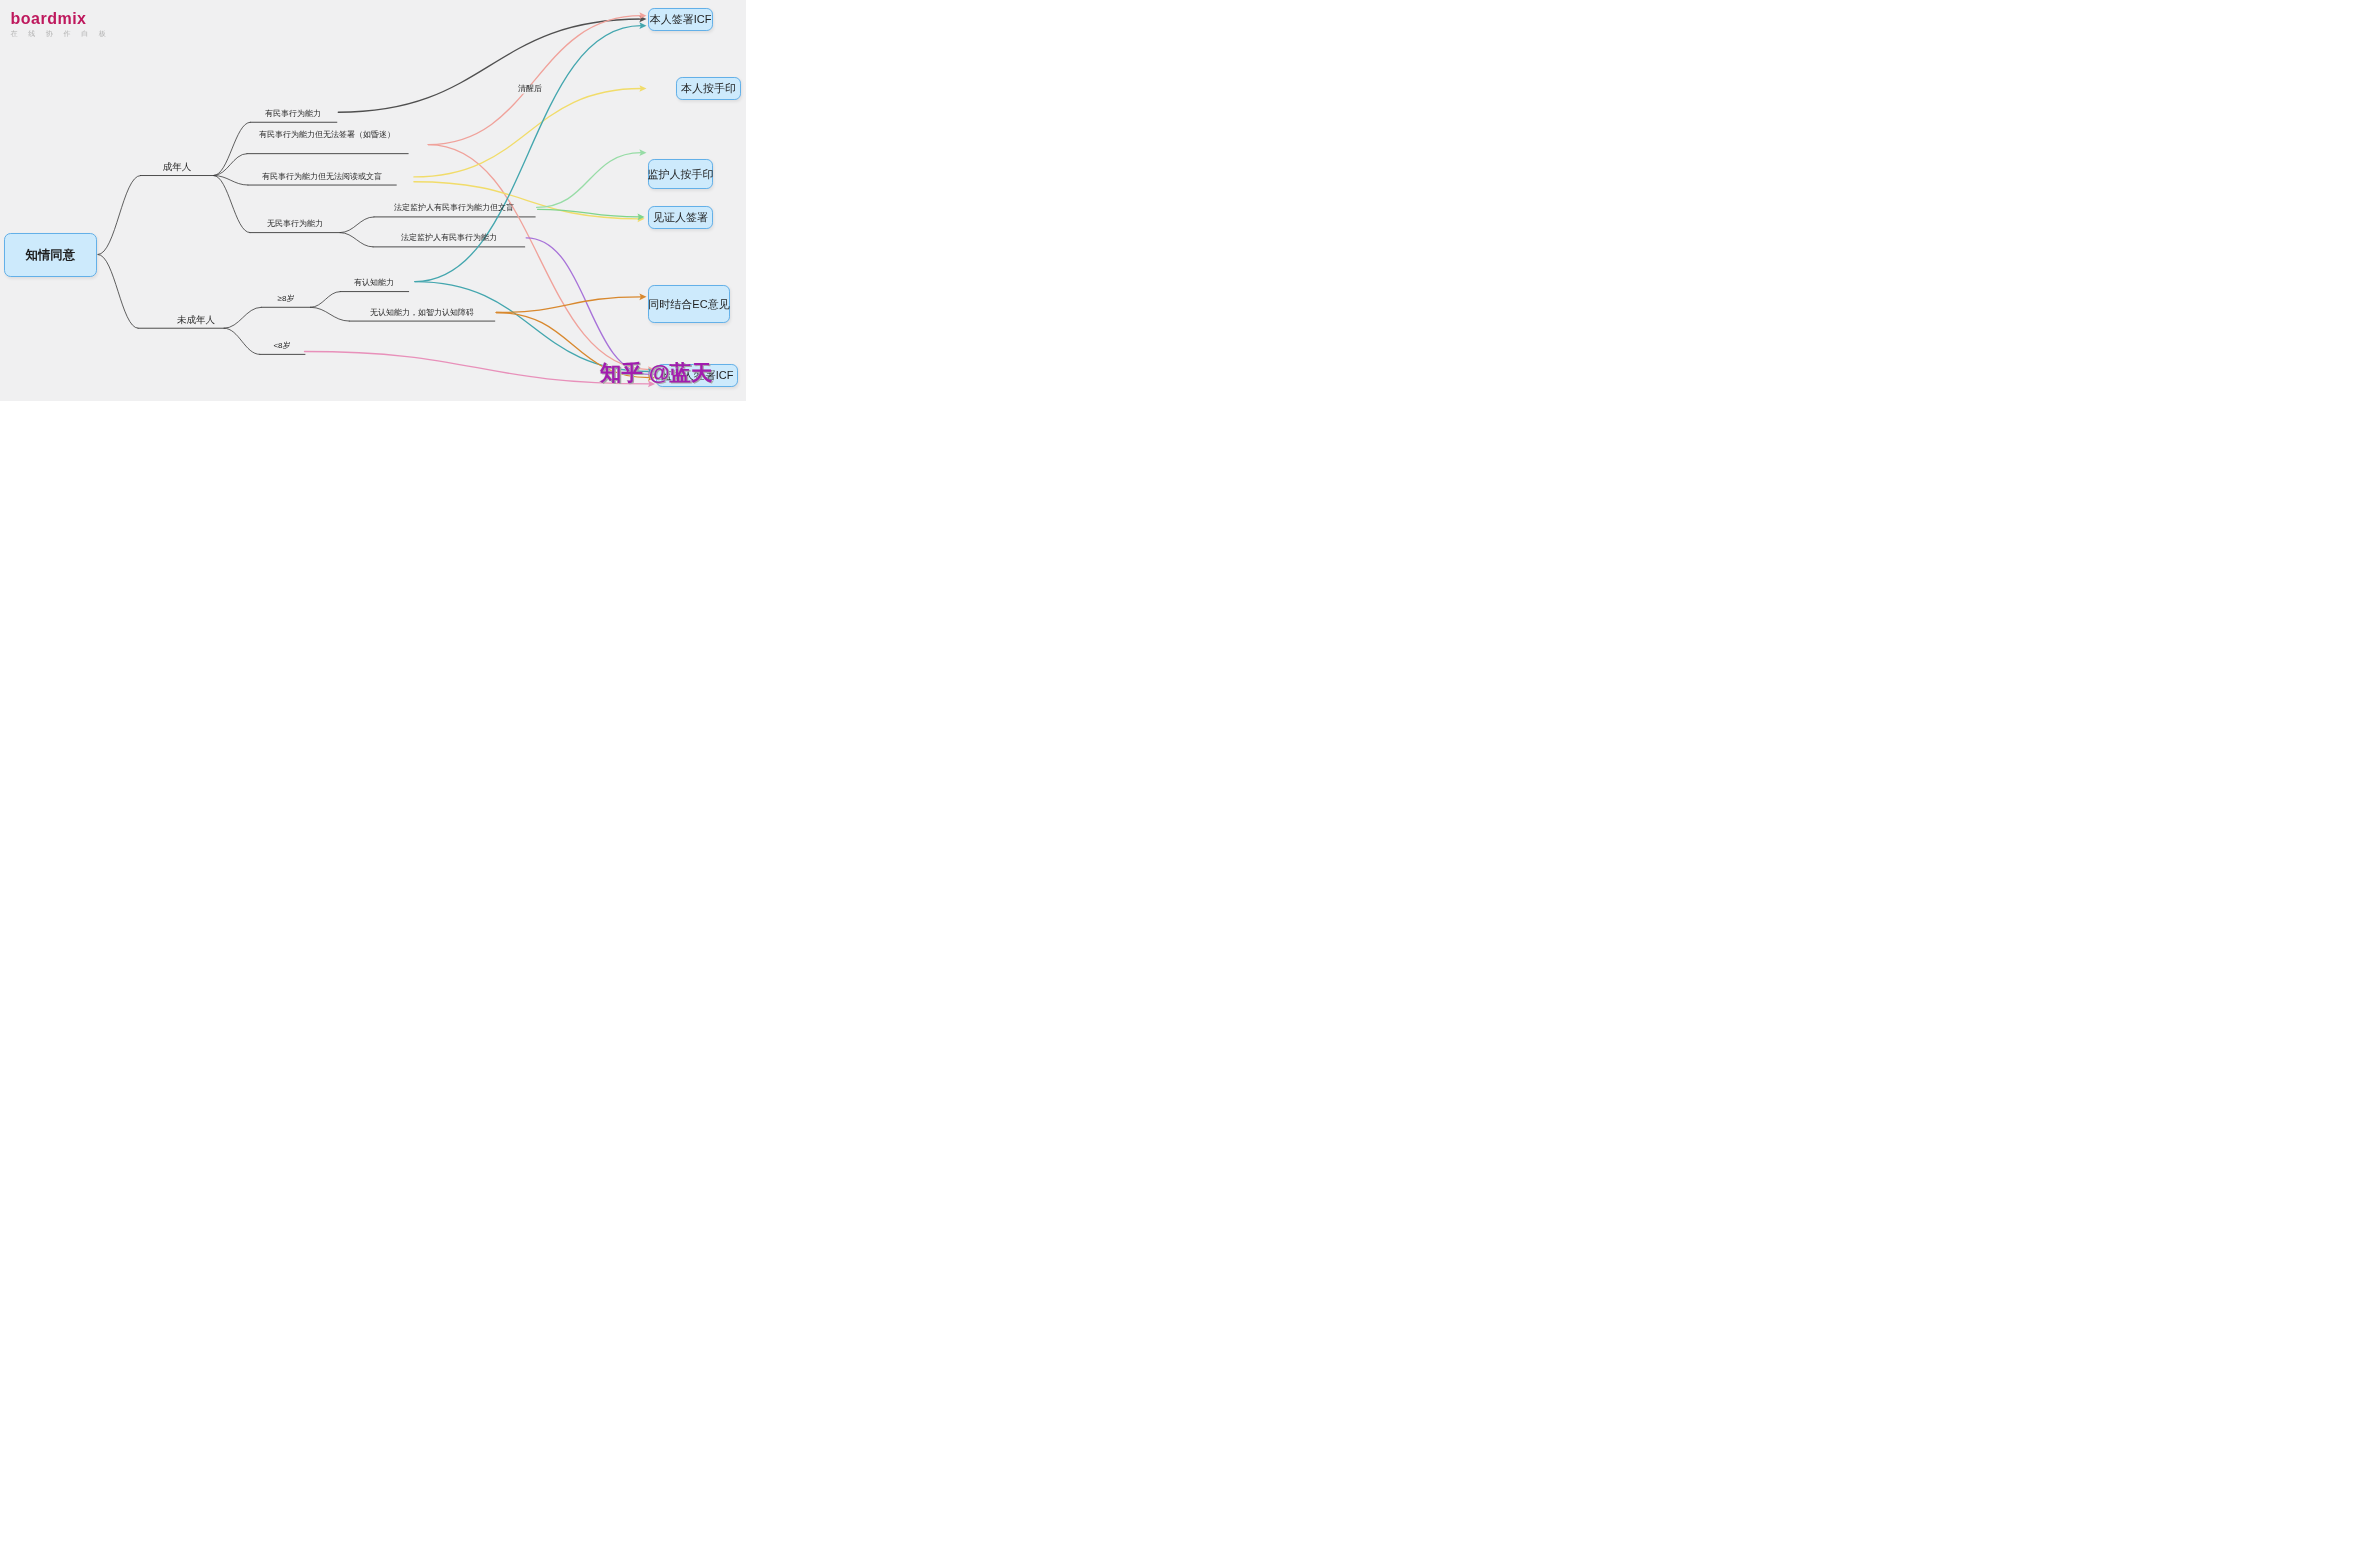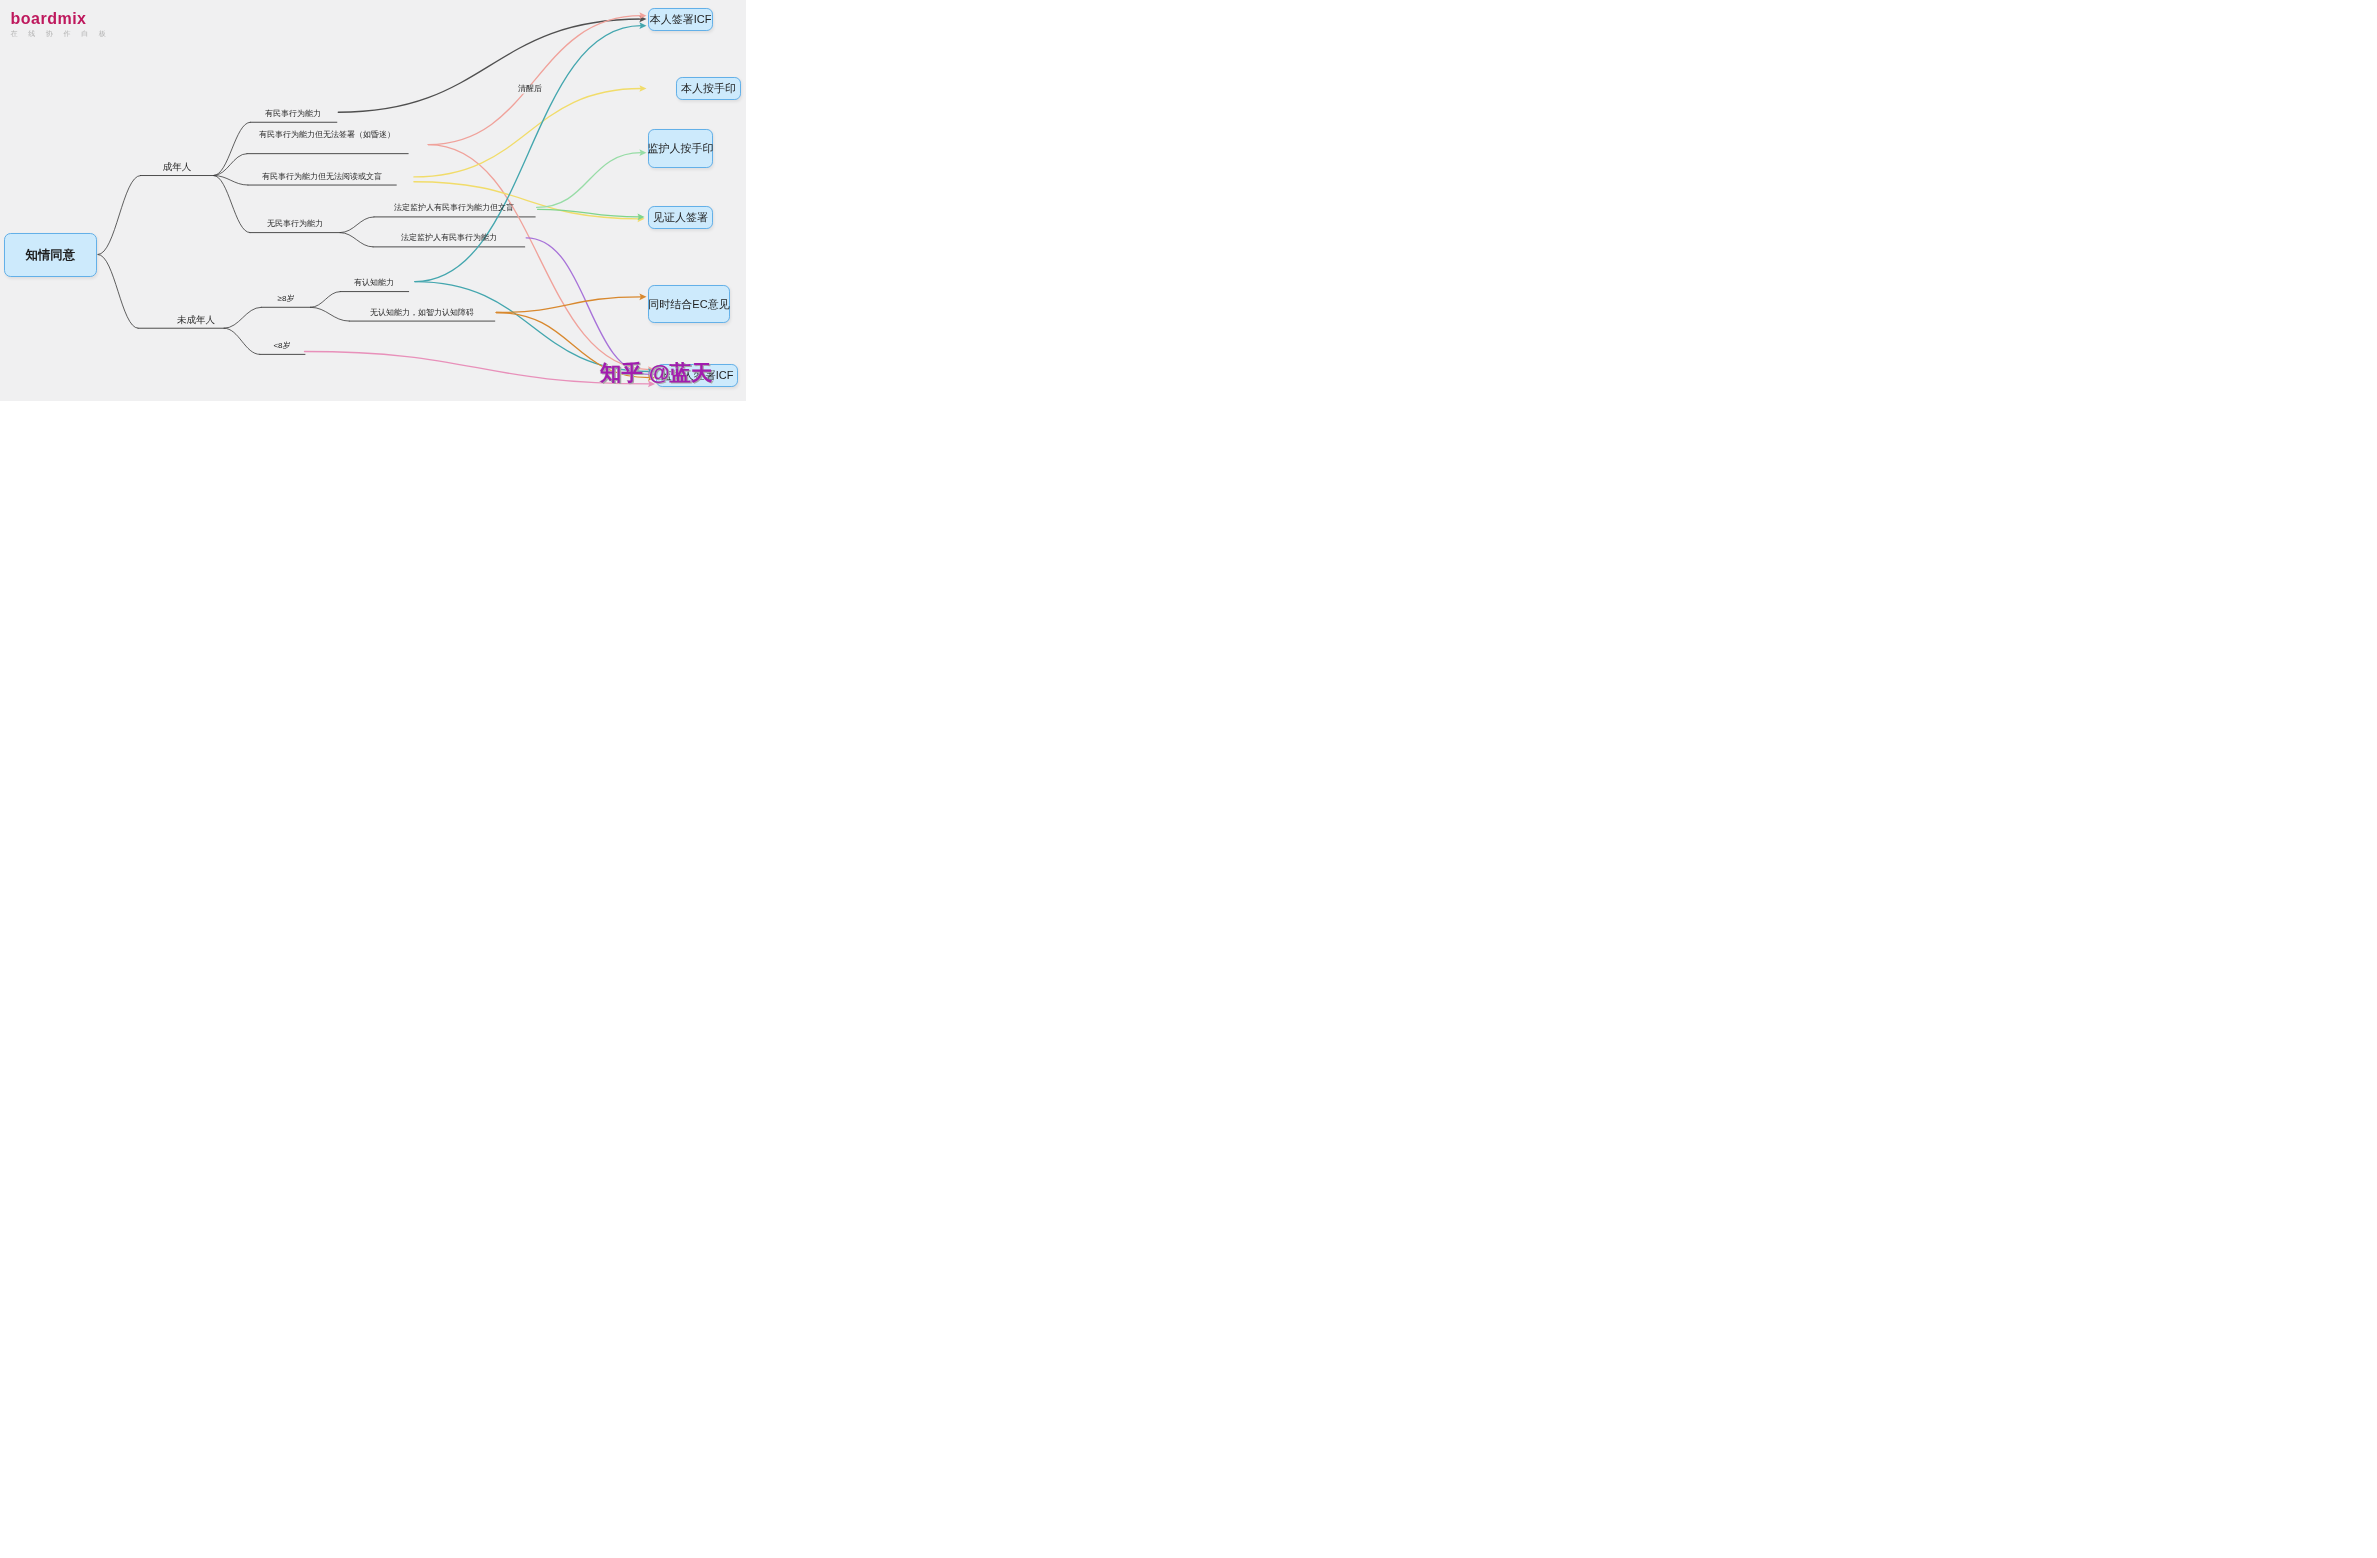--- a/index.html
+++ b/index.html
@@ -83,21 +83,21 @@
 
   <div id="logo">
     <div class="brand">boardmix</div>
     <div class="tagline">在 线 协 作 白 板</div>
   </div>
 
   <div id="nodes">
       <div class="mm-box root" style="left: 3.8px; top: 233px; width: 93px; height: 44px;">知情同意</div>
       <div class="mm-box" style="left: 648px; top: 7.6px; width: 65px; height: 23px;">本人签署ICF</div>
       <div class="mm-box" style="left: 676px; top: 77px; width: 65px; height: 23px;">本人按手印</div>
-      <div class="mm-box" style="left: 648px; top: 129px; width: 65px; height: 39px;">监护人按手印</div>
+      <div class="mm-box" style="left: 648px; top: 159px; width: 65px; height: 30px;">监护人按手印</div>
       <div class="mm-box" style="left: 648px; top: 206px; width: 65px; height: 23px;">见证人签署</div>
       <div class="mm-box" style="left: 648px; top: 285px; width: 82px; height: 38px;">同时结合EC意见</div>
       <div class="mm-box" style="left: 656px; top: 364px; width: 82px; height: 23px;">监护人签署ICF</div>
       <div class="mm-label big" style="left: 177px; top: 172px;">成年人</div>
       <div class="mm-label big" style="left: 196px; top: 325px;">未成年人</div>
       <div class="mm-label" style="left: 293px; top: 119px;">有民事行为能力</div>
       <div class="mm-label" style="left: 327px; top: 140px;">有民事行为能力但无法签署（如昏迷）</div>
       <div class="mm-label" style="left: 322px; top: 182px;">有民事行为能力但无法阅读或文盲</div>
       <div class="mm-label" style="left: 295px; top: 229px;">无民事行为能力</div>
       <div class="mm-label" style="left: 454px; top: 213px;">法定监护人有民事行为能力但文盲</div>

